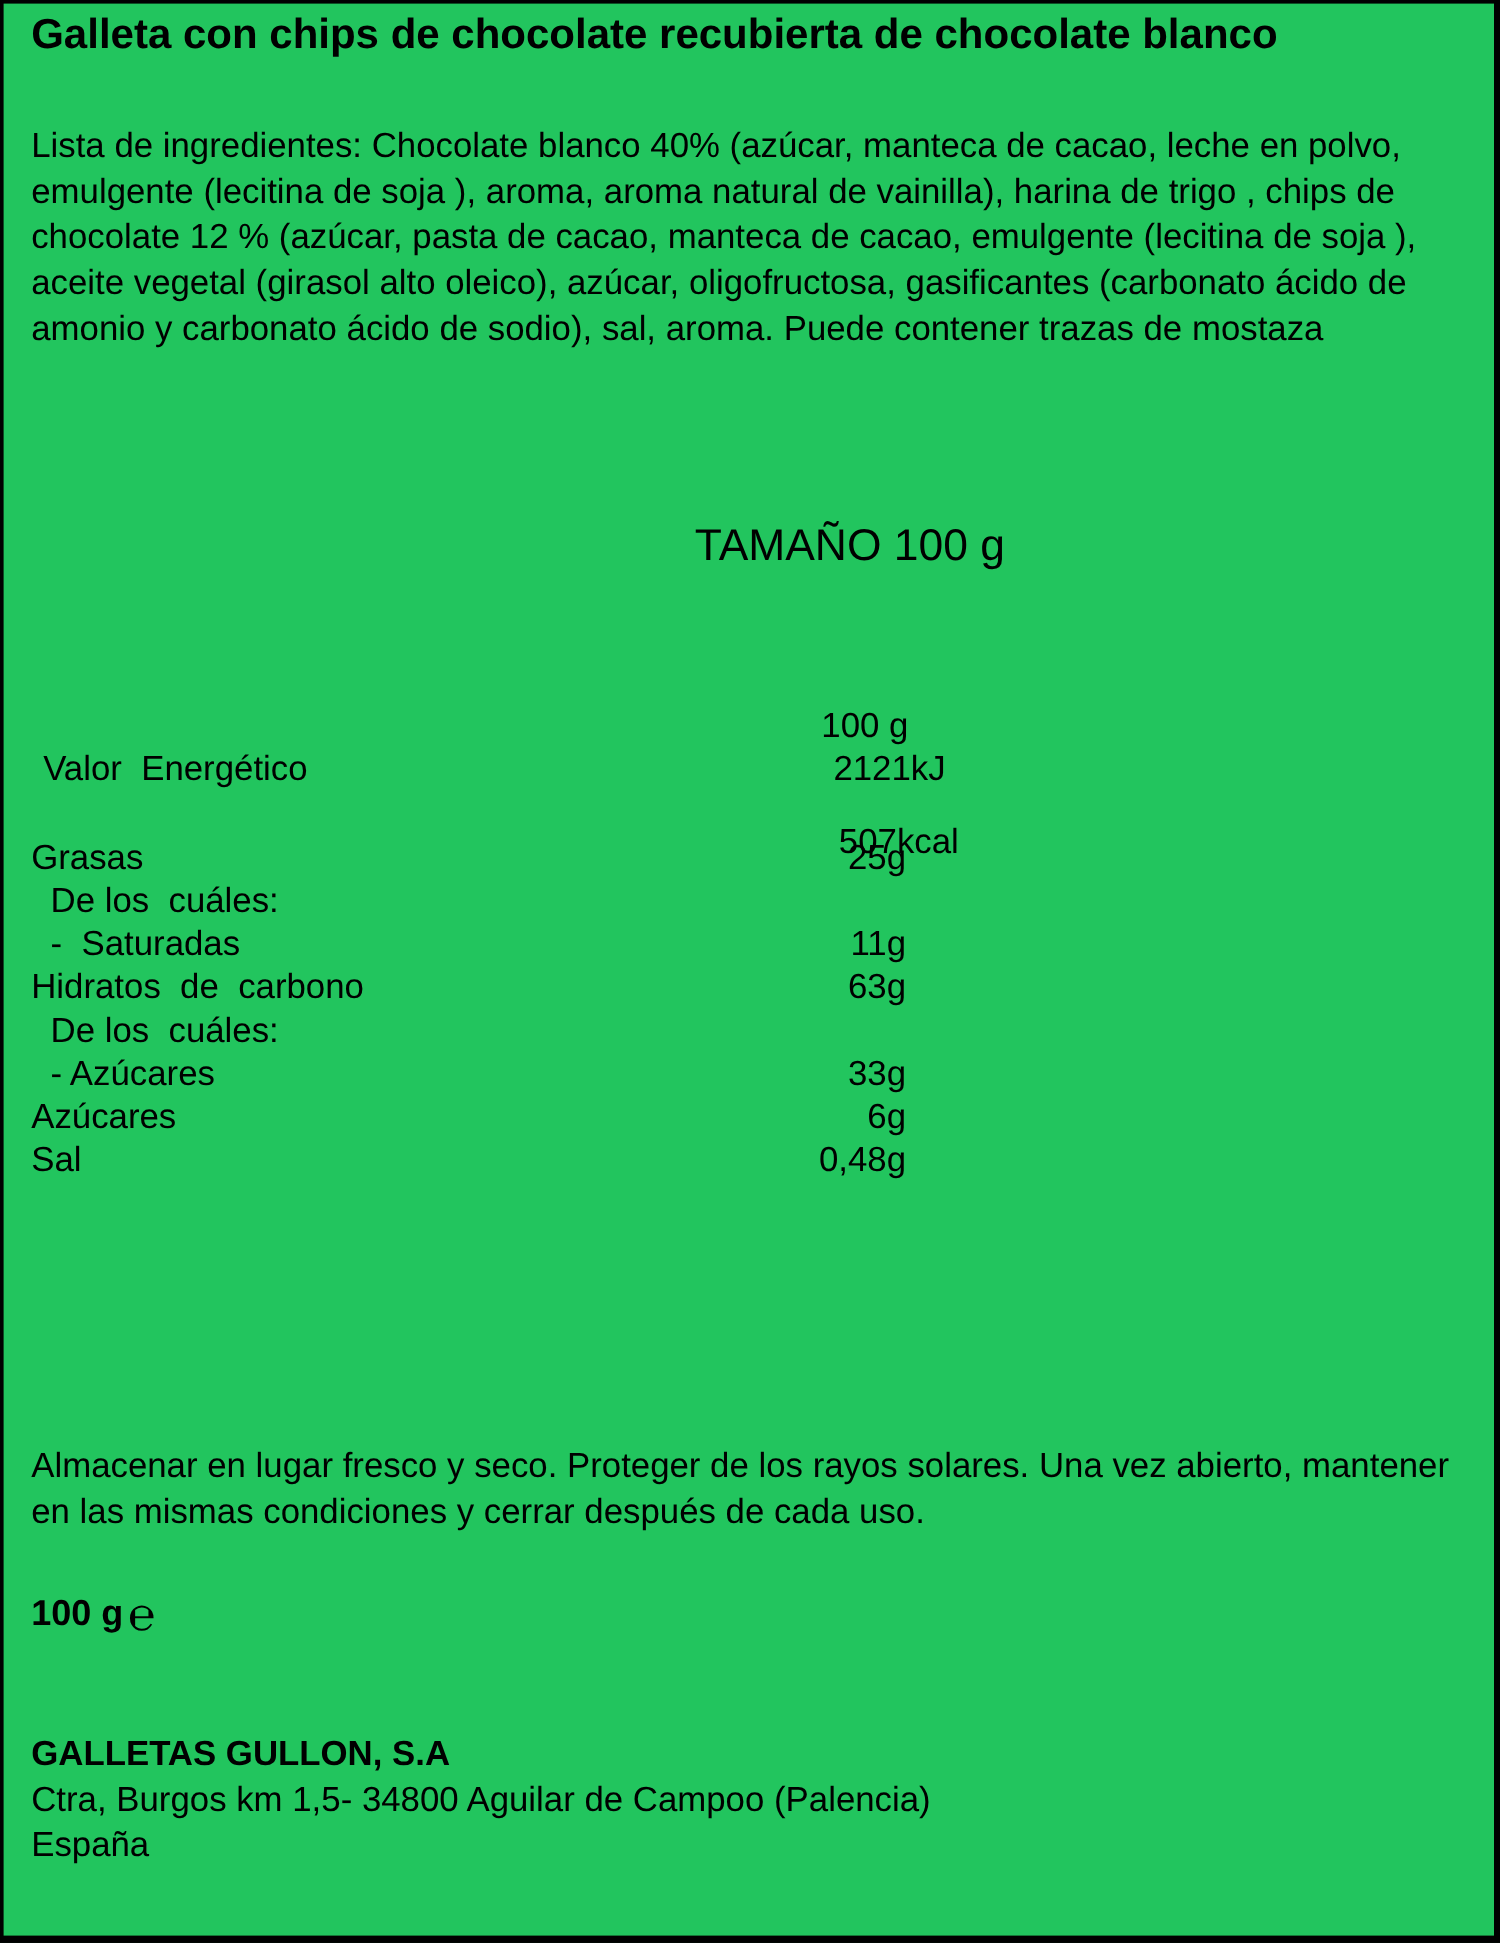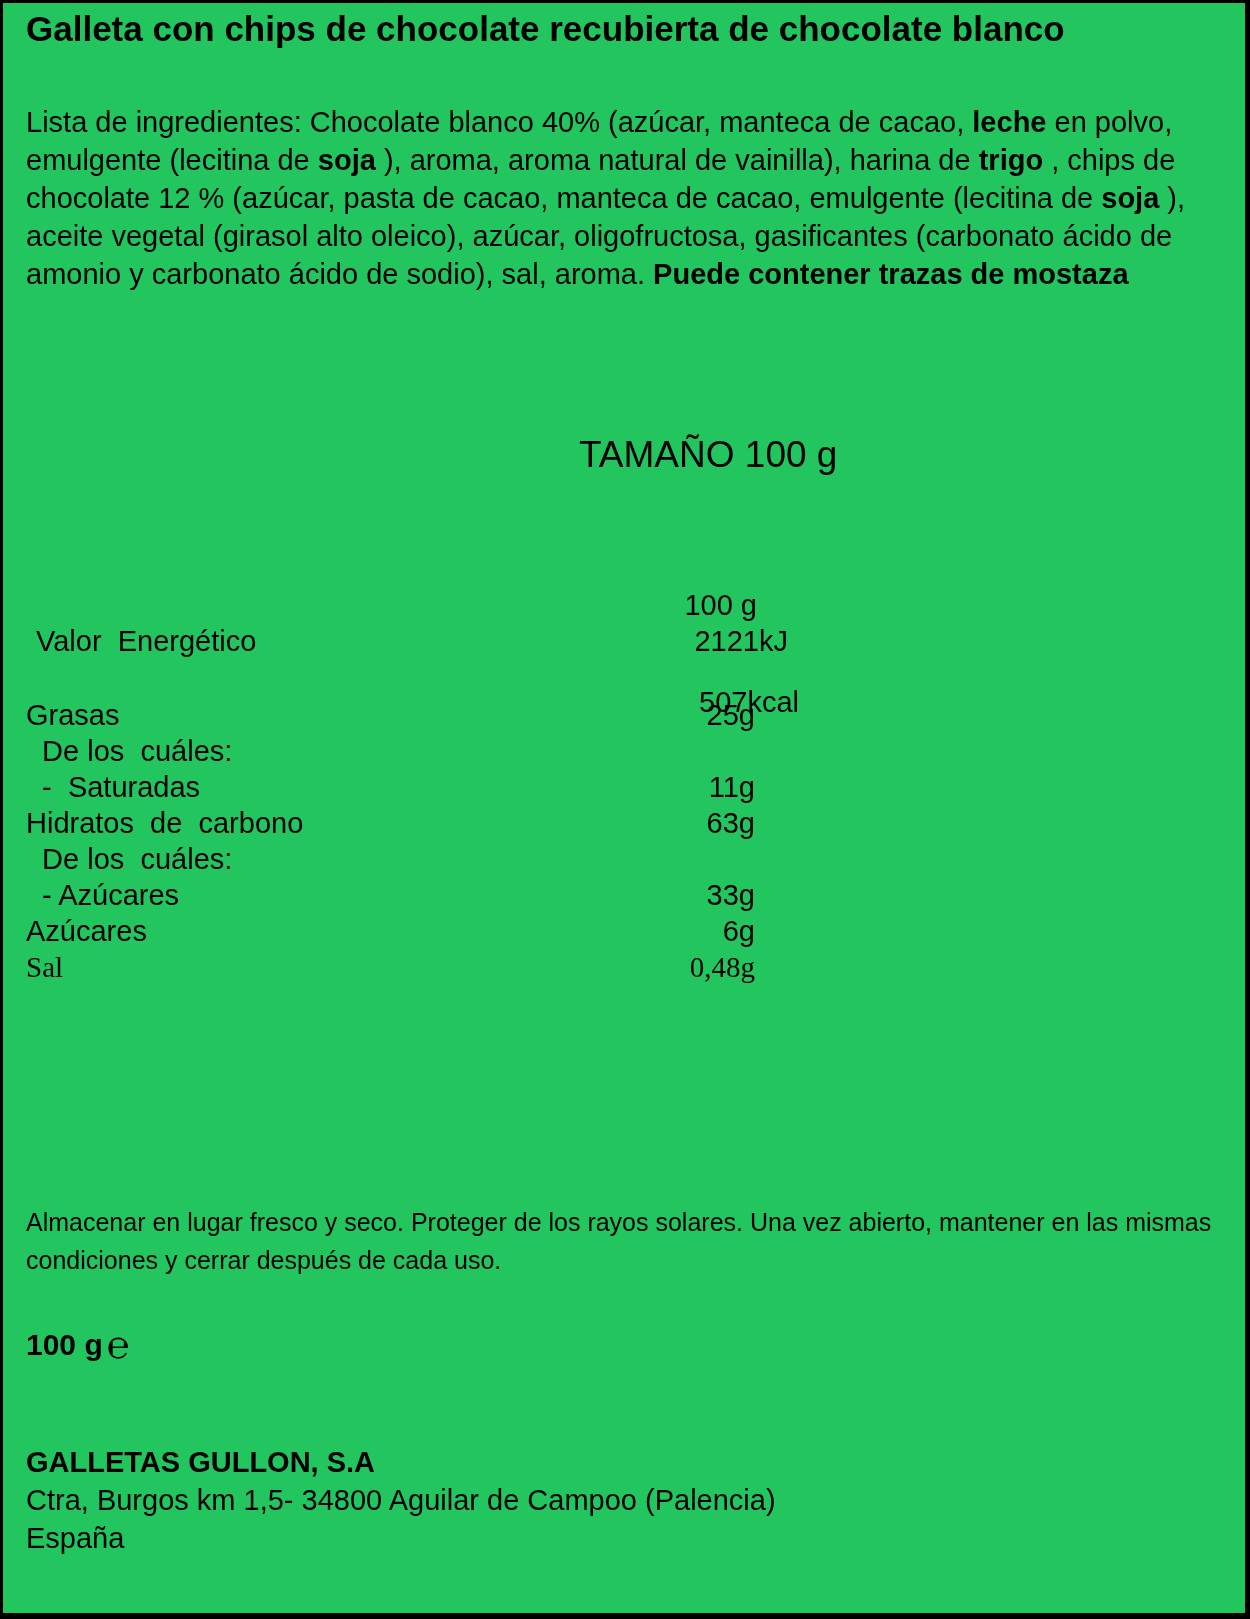--- a/index.html
+++ b/index.html
@@ -10,32 +10,32 @@
       font-family: "Liberation Sans", sans-serif;
     }
     .title {
       position: absolute; left: 23px; top: 4px; width: 1200px;
       font-size: 35px; font-weight: bold; line-height: 44px; margin: 0;
     }
     .ingredients {
       position: absolute; left: 23px; top: 100px; width: 1200px;
       font-size: 29px; line-height: 38px; margin: 0;
     }
-    .ingredients b { font-weight: bold; }
+    .ingredients b { font-weight: normal; }
     .size-header {
       position: absolute; left: 576px; top: 434px;
       font-size: 37px; line-height: 36px;
     }
     .nutri { position: absolute; left: 23px; top: 0; width: 800px; }
     .nrow { position: absolute; left: 0; width: 800px; height: 36px; font-size: 29px; line-height: 36px; }
     .nrow .nlabel { position: absolute; left: 0; white-space: pre; }
     .nrow .nval { position: absolute; right: 71px; text-align: right; white-space: pre; }
     .storage {
       position: absolute; left: 23px; top: 1200px; width: 1210px;
-      font-size: 25px; line-height: 38px; margin: 0;
+      font-size: 29px; line-height: 38px; margin: 0;
     }
     .netweight {
       position: absolute; left: 23px; top: 1322px;
       font-size: 30px; font-weight: bold; line-height: 40px;
       display: flex; align-items: center;
     }
     .estimated-sign {
       font-family: "DejaVu Serif", serif; font-weight: normal;
       font-size: 38px; margin-left: 4px; line-height: 36px;
     }
@@ -91,21 +91,21 @@
       <span class="nval"></span>
     </div>
     <div class="nrow" style="top:874px;">
       <span class="nlabel">  - Azúcares</span>
       <span class="nval">33g</span>
     </div>
     <div class="nrow" style="top:910px;">
       <span class="nlabel">Azúcares</span>
       <span class="nval">6g</span>
     </div>
-    <div class="nrow" style="top:946px;font-family:Liberation Serif, serif;">
+    <div class="nrow" style="top:946px;">
       <span class="nlabel">Sal</span>
       <span class="nval">0,48g</span>
     </div>
   </div>
 
   <p class="storage">Almacenar en lugar fresco y seco. Proteger de los rayos solares. Una vez abierto, mantener en las mismas condiciones y cerrar después de cada uso.</p>
 
   <div class="netweight">
     <span>100 g</span>
     <span class="estimated-sign">℮</span>

